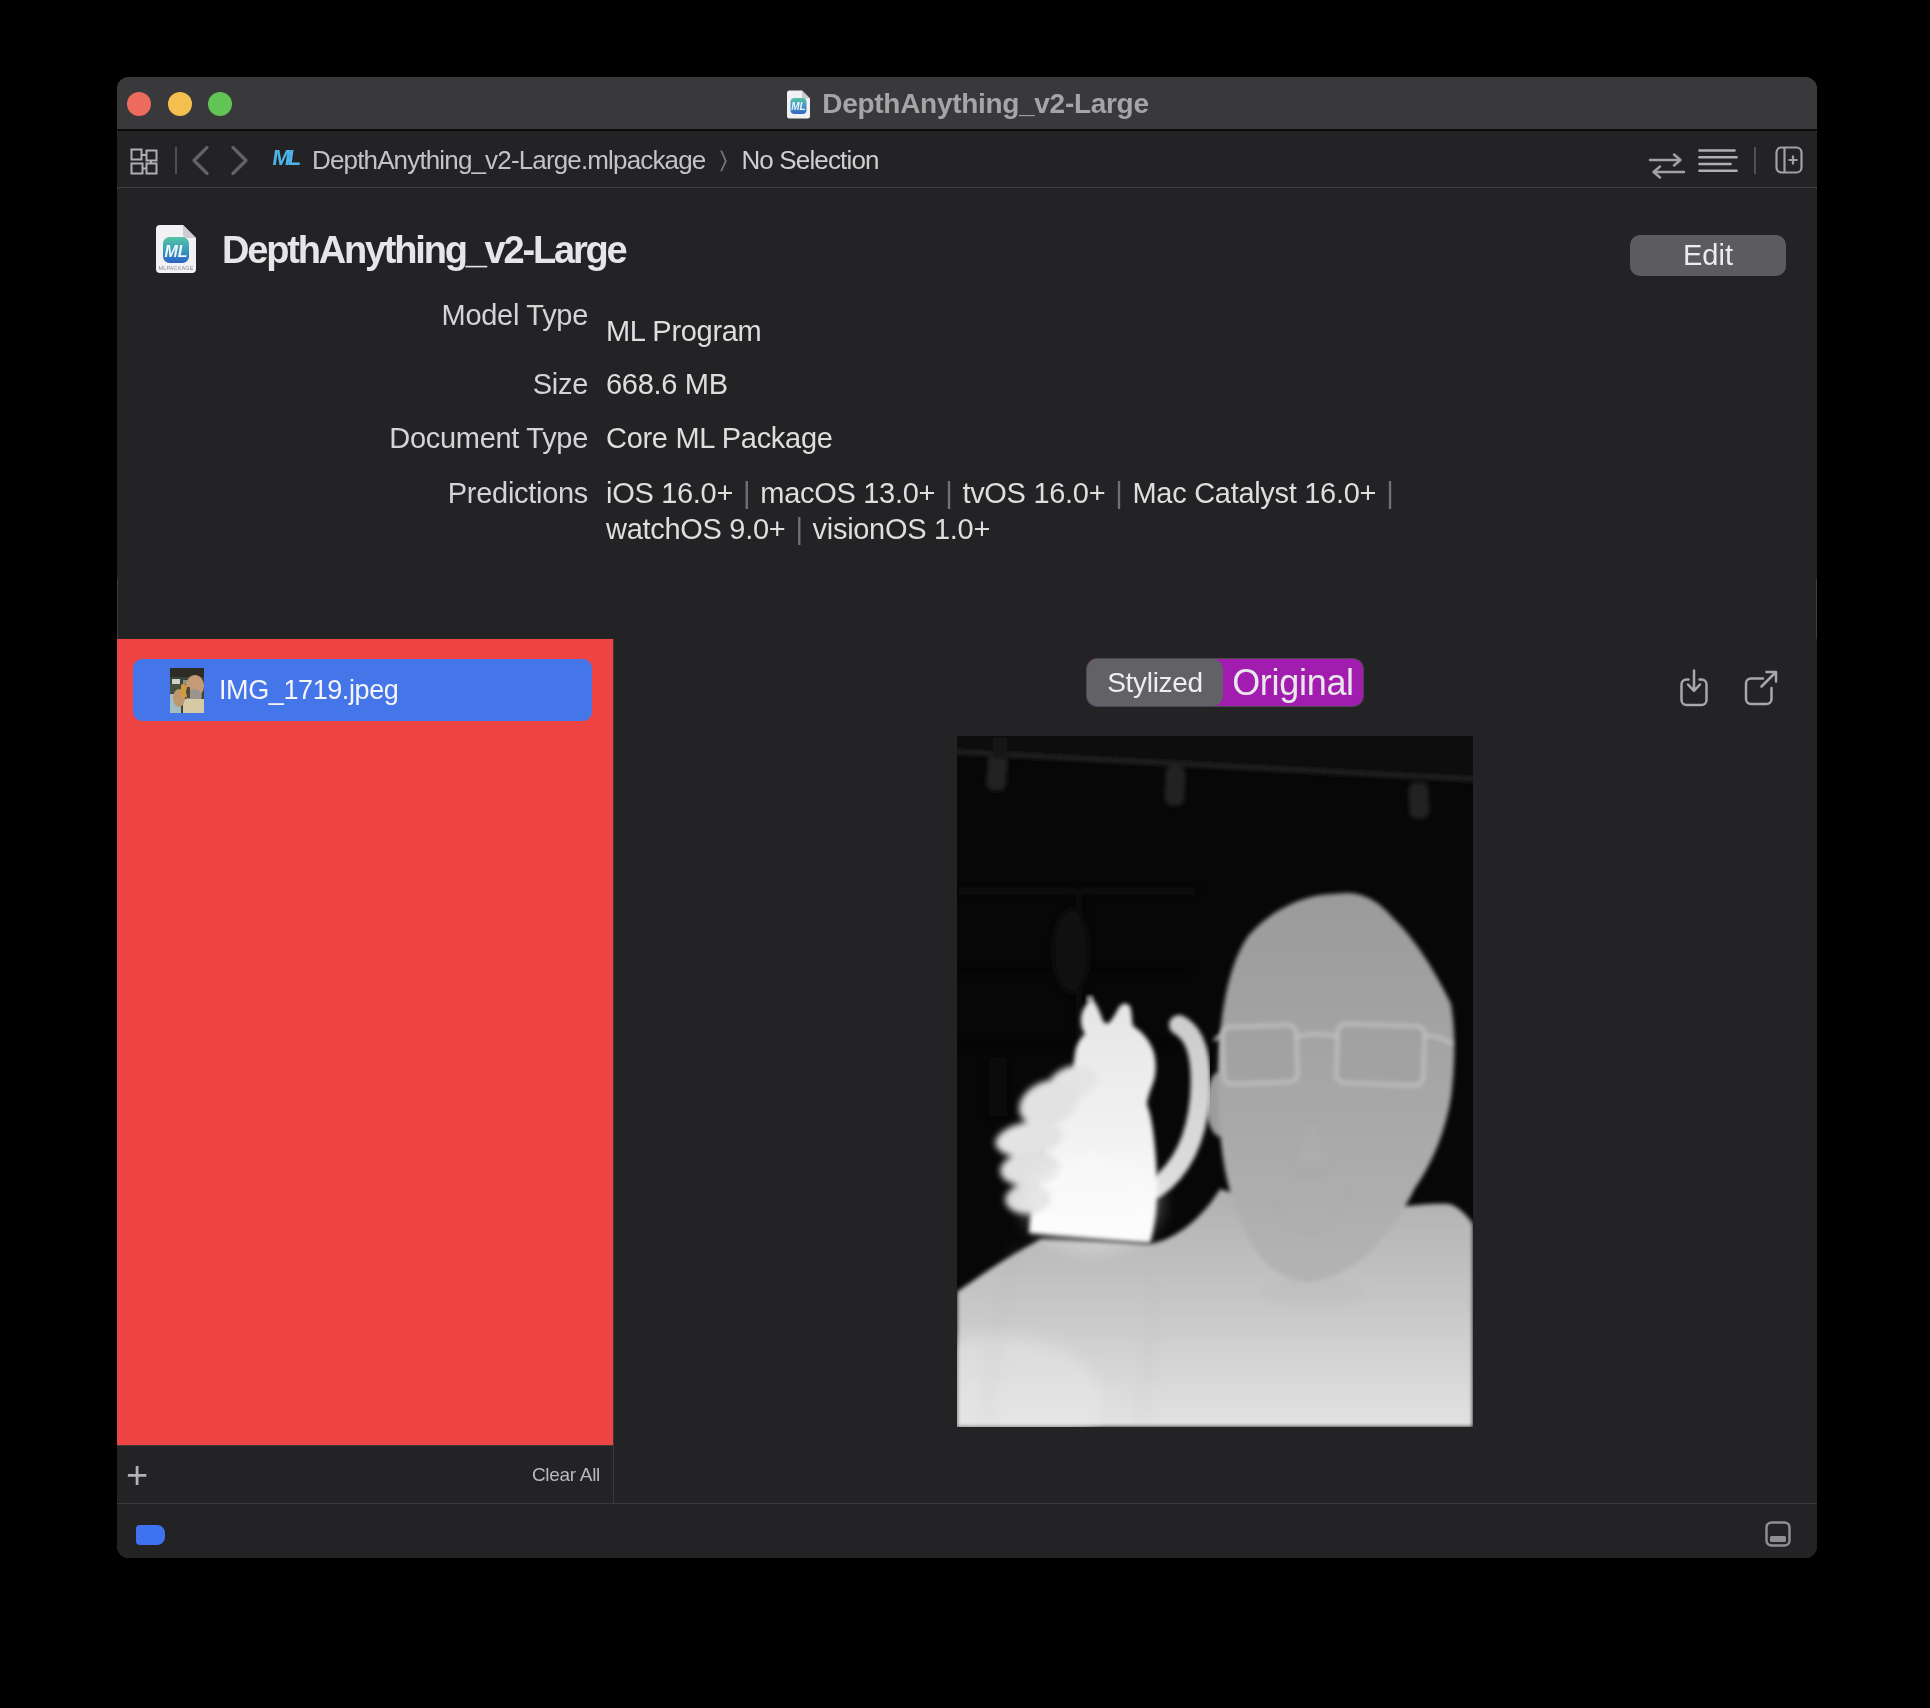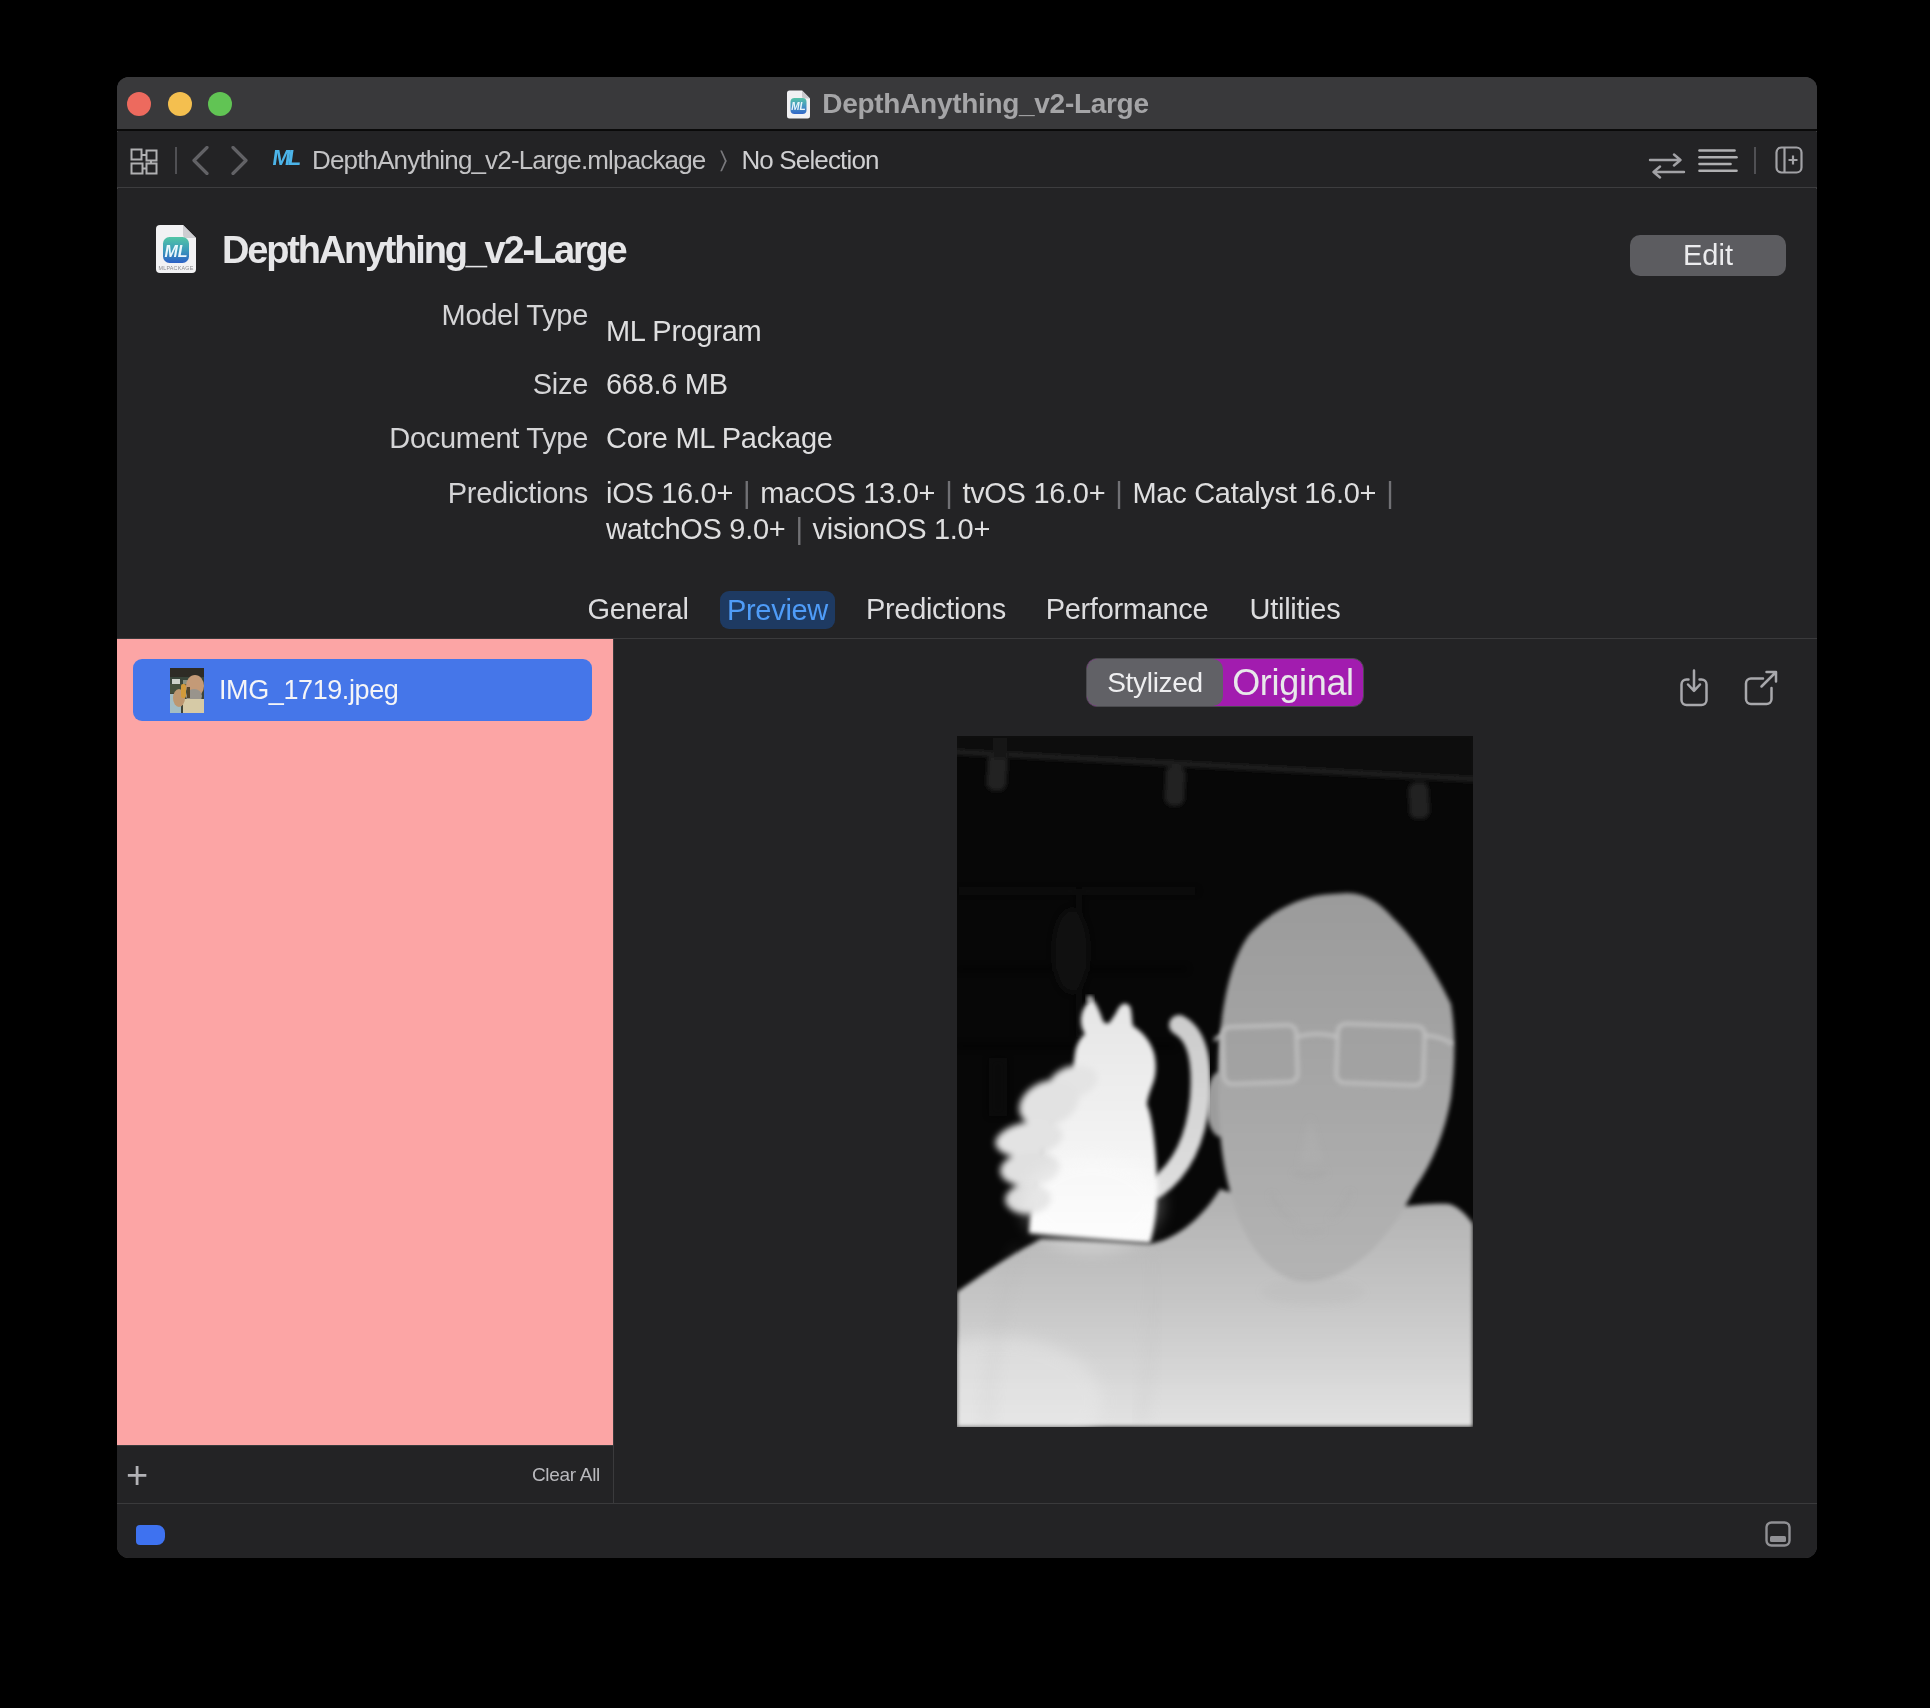--- a/index.html
+++ b/index.html
@@ -30,21 +30,21 @@
 .ilabel { position:absolute; right:1229px; color:#d4d4d6; font-size:29px; letter-spacing:-0.3px; white-space:nowrap; }
 .ival { position:absolute; left:489px; color:#dededf; font-size:29px; letter-spacing:-0.3px; white-space:nowrap; }
 .pipe { color:#717175; padding:0 10px; }
 .tabs { position:absolute; left:0; top:502px; width:1700px; height:60px;
   background:#232325; border-bottom:1px solid #3a3a3c; }
 .tab { position:absolute; top:0; height:60px; display:flex; align-items:center;
   justify-content:center; color:#dcdcde; font-size:29px; letter-spacing:-0.3px; }
 .pill { position:absolute; left:603px; top:12px; width:115px; height:38px;
   background:#1e3a62; border-radius:9px; display:flex; align-items:center;
   justify-content:center; color:#4f9cf8; font-size:29px; letter-spacing:-0.3px; }
-.sidebar { position:absolute; left:0; top:562px; width:496px; height:806px; background:#fca5a5; }
+.sidebar { position:absolute; left:0; top:562px; width:496px; height:806px; background:#ef4444; }
 .selrow { position:absolute; left:16px; top:20px; width:459px; height:62px;
   background:#4576e9; border-radius:9px; }
 .selrow .fname { position:absolute; left:86px; top:0; height:62px; display:flex;
   align-items:center; color:#f5f5f7; font-size:27px; letter-spacing:-0.4px; }
 .sfoot { position:absolute; left:0; top:1368px; width:496px; height:58px;
   border-top:1px solid #3a3a3c; background:#232325; }
 .plus { position:absolute; left:0px; top:0; width:40px; height:58px; color:#b2b2b6;
   font-size:38px; font-weight:300; display:flex; align-items:center; justify-content:center; }
 .clearall { position:absolute; right:13px; top:0; height:58px; display:flex;
   align-items:center; color:#b9b9bd; font-size:19px; letter-spacing:-0.3px; }
@@ -161,27 +161,20 @@
     <div class="ival" style="top:126px;">ML Program</div>
     <div class="ilabel" style="top:179px;">Size</div>
     <div class="ival" style="top:179px;">668.6 MB</div>
     <div class="ilabel" style="top:233px;">Document Type</div>
     <div class="ival" style="top:233px;">Core ML Package</div>
     <div class="ilabel" style="top:288px;">Predictions</div>
     <div class="ival" style="top:288px;">iOS 16.0+<span class="pipe">|</span>macOS 13.0+<span class="pipe">|</span>tvOS 16.0+<span class="pipe">|</span>Mac Catalyst 16.0+<span class="pipe">|</span></div>
     <div class="ival" style="top:324px;">watchOS 9.0+<span class="pipe">|</span>visionOS 1.0+</div>
   </div>
 
-  <div class="tabs">
-    <div class="tab" style="left:467px; width:108px;">General</div>
-    <div class="pill">Preview</div>
-    <div class="tab" style="left:742px; width:154px;">Predictions</div>
-    <div class="tab" style="left:916px; width:188px;">Performance</div>
-    <div class="tab" style="left:1124px; width:108px;">Utilities</div>
-  </div>
 
   <div class="sidebar">
     <div class="selrow">
       <svg style="position:absolute; left:37px; top:9px;" width="34" height="45" viewBox="0 0 34 45">
         <rect width="34" height="45" fill="#3f4437"></rect>
         <rect x="0" y="0" width="34" height="11" fill="#2e2b25"></rect>
         <rect x="0" y="9" width="34" height="8" fill="#39453a"></rect>
         <rect x="2" y="11" width="8" height="5" fill="#cdd1c9"></rect>
         <rect x="13" y="12" width="6" height="4" fill="#8a9282"></rect>
         <rect x="0" y="16" width="18" height="9" fill="#46503c"></rect>

